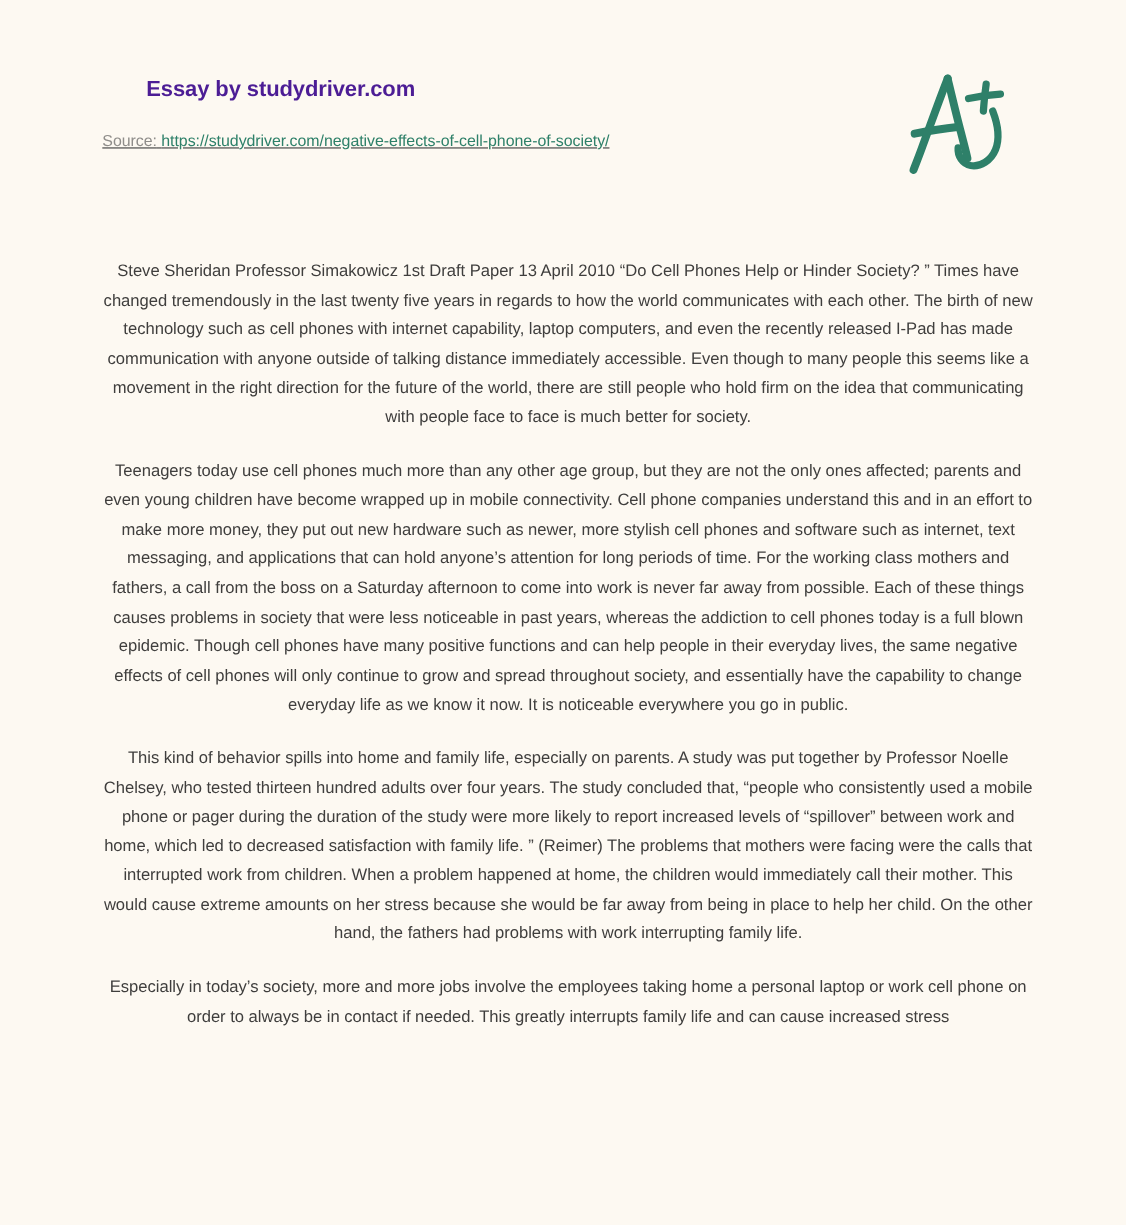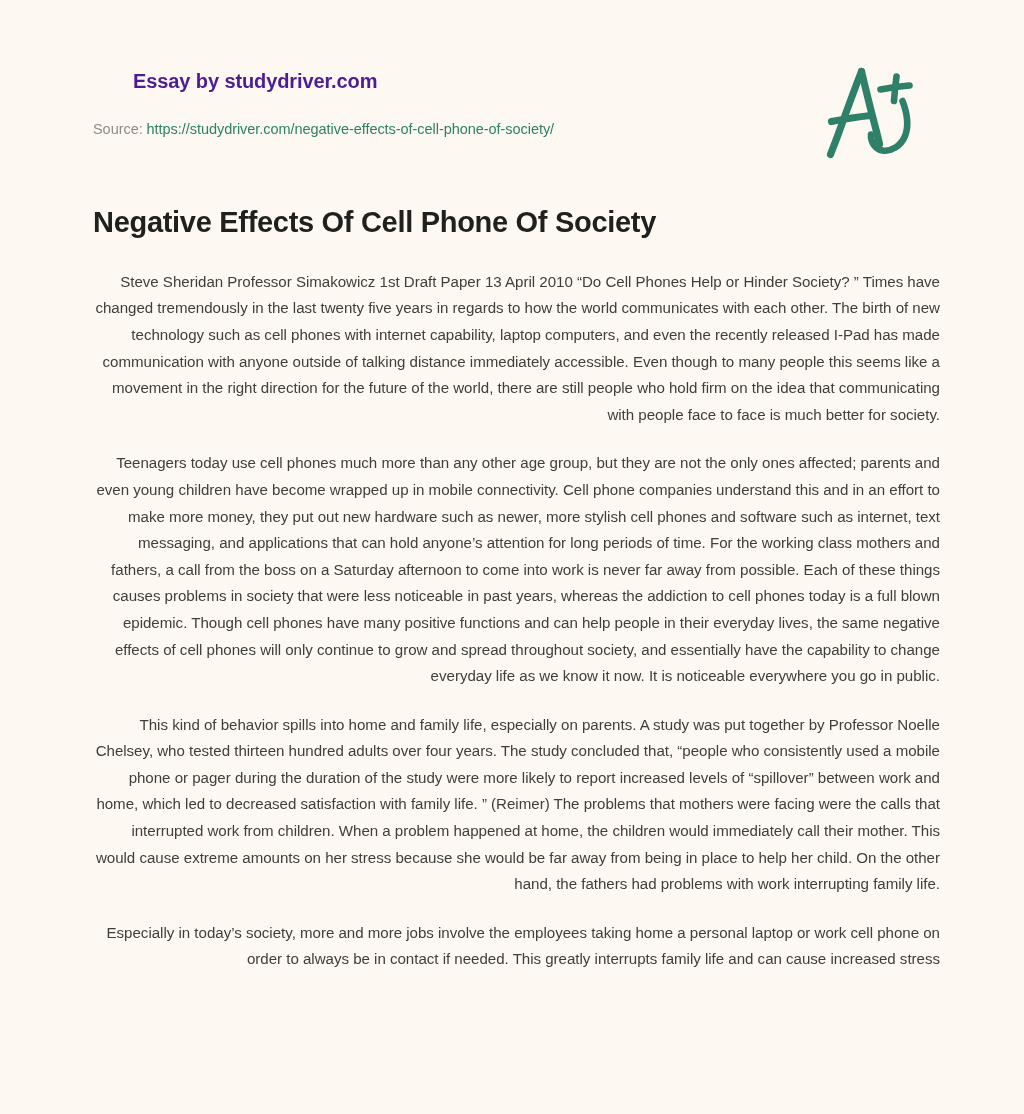--- a/index.html
+++ b/index.html
@@ -44,20 +44,21 @@
     margin-left: 40px;
   }
 
   .source-line {
     position: absolute;
     left: 93px;
     top: 121px;
     font-size: 14.5px;
     white-space: nowrap;
     letter-spacing: -0.05px;
+    text-decoration: underline;
   }
   .source-label {
     color: #8f8d8a;
   }
   .source-url {
     color: #2e8069;
     text-decoration: none;
   }
 
   
@@ -95,21 +96,21 @@
     padding-top: 29px;
     max-width: 852px;
   }
 
   .body-copy p {
     margin: 0 0 22px 0;
     font-size: 15.1px;
     line-height: 26.6px;
     color: #3f3e3d;
     letter-spacing: -0.02px;
-    text-align: right;
+    text-align: center;
   }
   .body-copy p:last-child {
     margin-bottom: 12px;
   }
 </style>
 </head>
 <body>
 
 <div class="page">
 
@@ -137,21 +138,20 @@
 
         <path d="M90.5 43 C95.5 56 97 68 93 78 C89 88 79 94 70.5 92.5
                  C63 91 58.5 84 59 76.5" stroke-width="6.6"></path>
       </svg>
     </div>
 
   </div>
 
   <div class="article">
 
-    <h1 class="article-title">Negative Effects Of Cell Phone Of Society</h1>
 
     <div class="body-copy">
       <p>Steve Sheridan Professor Simakowicz 1st Draft Paper 13 April 2010 “Do Cell Phones Help or Hinder Society? ” Times have changed tremendously in the last twenty five years in regards to how the world communicates with each other. The birth of new technology such as cell phones with internet capability, laptop computers, and even the recently released I-Pad has made communication with anyone outside of talking distance immediately accessible. Even though to many people this seems like a movement in the right direction for the future of the world, there are still people who hold firm on the idea that communicating with people face to face is much better for society.</p>
       <p>Teenagers today use cell phones much more than any other age group, but they are not the only ones affected; parents and even young children have become wrapped up in mobile connectivity. Cell phone companies understand this and in an effort to make more money, they put out new hardware such as newer, more stylish cell phones and software such as internet, text messaging, and applications that can hold anyone’s attention for long periods of time. For the working class mothers and fathers, a call from the boss on a Saturday afternoon to come into work is never far away from possible. Each of these things causes problems in society that were less noticeable in past years, whereas the addiction to cell phones today is a full blown epidemic. Though cell phones have many positive functions and can help people in their everyday lives, the same negative effects of cell phones will only continue to grow and spread throughout society, and essentially have the capability to change everyday life as we know it now. It is noticeable everywhere you go in public.</p>
       <p>This kind of behavior spills into home and family life, especially on parents. A study was put together by Professor Noelle Chelsey, who tested thirteen hundred adults over four years. The study concluded that, “people who consistently used a mobile phone or pager during the duration of the study were more likely to report increased levels of “spillover” between work and home, which led to decreased satisfaction with family life. ” (Reimer) The problems that mothers were facing were the calls that interrupted work from children. When a problem happened at home, the children would immediately call their mother. This would cause extreme amounts on her stress because she would be far away from being in place to help her child. On the other hand, the fathers had problems with work interrupting family life.</p>
       <p>Especially in today’s society, more and more jobs involve the employees taking home a personal laptop or work cell phone on order to always be in contact if needed. This greatly interrupts family life and can cause increased stress</p>
     </div>
 
   </div>
 

